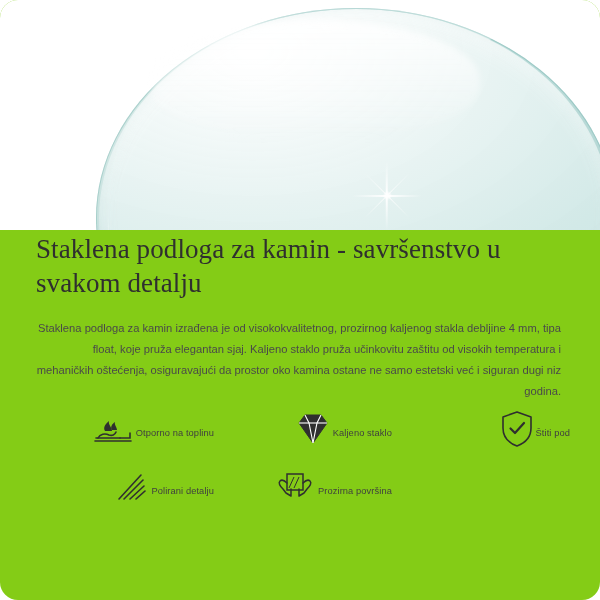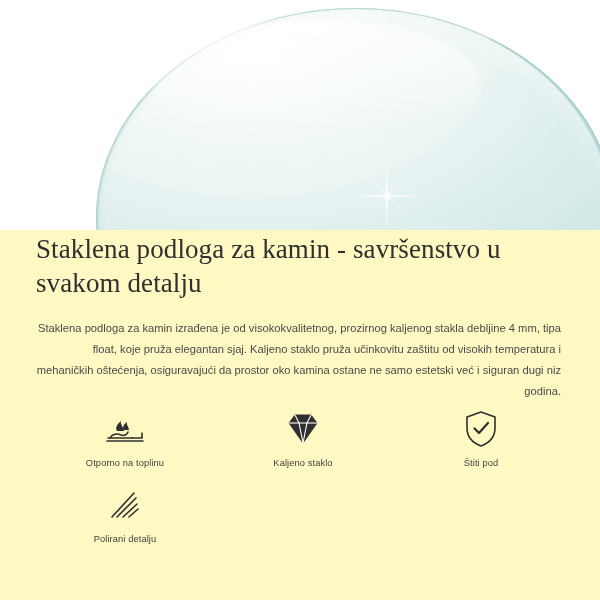--- a/index.html
+++ b/index.html
@@ -7,22 +7,23 @@
     margin: 0; padding: 0;
     width: 600px; height: 600px;
     background: #ffffff;
     font-family: "Liberation Sans", sans-serif;
     overflow: hidden;
   }
   .page {
     position: relative;
     width: 600px;
     height: 600px;
-    background: #fef9c3;
+    background: #84cc16;
     overflow: hidden;
+    border-radius: 18px;
   }
 
   
   .hero {
     position: absolute;
     top: 0; left: 0;
     width: 600px; height: 230px;
     overflow: hidden;
     background: #ffffff;
   }
@@ -135,23 +136,22 @@
     position: absolute;
     top: 408px;
     left: 36px;
     width: 534px;
     display: grid;
     grid-template-columns: repeat(3, 1fr);
     grid-row-gap: 16px;
   }
   .feature {
     display: flex;
-    flex-direction: column;
     align-items: center;
-    justify-content: center;
+    justify-content: flex-end;
   }
   .feature .ico {
     height: 42px;
     display: flex;
     align-items: center;
     justify-content: center;
   }
   .feature .cap {
     margin-top: 8px;
     font-size: 9.3px;
@@ -227,15 +227,26 @@
         <svg width="38" height="36" viewBox="0 0 38 36" fill="none" stroke="#2f2f2f" stroke-width="1.6">
           <path d="M6 30 L28 6" stroke-linecap="round"></path>
           <path d="M11 30 L30 11" stroke-linecap="round"></path>
           <path d="M17 30 L31 17" stroke-linecap="round"></path>
           <path d="M23 30 L32 22" stroke-linecap="round"></path>
         </svg>
       </div>
       <div class="cap">Polirani detalju</div>
     </div>
 
+    <div class="feature">
+      <div class="ico">
+        <svg width="46" height="36" viewBox="0 0 46 36" fill="none" stroke="#2f2f2f" stroke-width="1.5">
+          <rect x="15" y="5" width="16" height="16" stroke="#2f2f2f"></rect>
+          <path d="M17 19 L22 8 M22 19 L27 8" stroke-width="1"></path>
+          <path d="M15 14 C13 12 10 10 8 12 C6 14 8 17 11 20 L14 24 L19 27 L19 20" stroke-linejoin="round" stroke-linecap="round"></path>
+          <path d="M31 14 C33 12 36 10 38 12 C40 14 38 17 35 20 L32 24 L27 27 L27 20" stroke-linejoin="round" stroke-linecap="round"></path>
+        </svg>
+      </div>
+      <div class="cap">Prozirna površina</div>
+    </div>
 
   </div>
 </div>
 
 </body></html>

